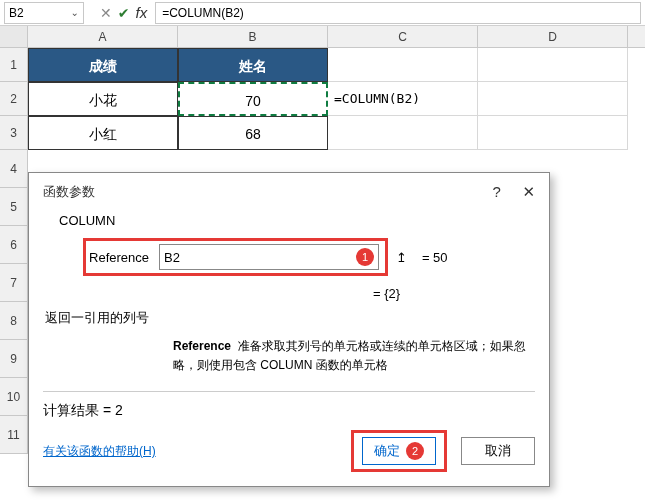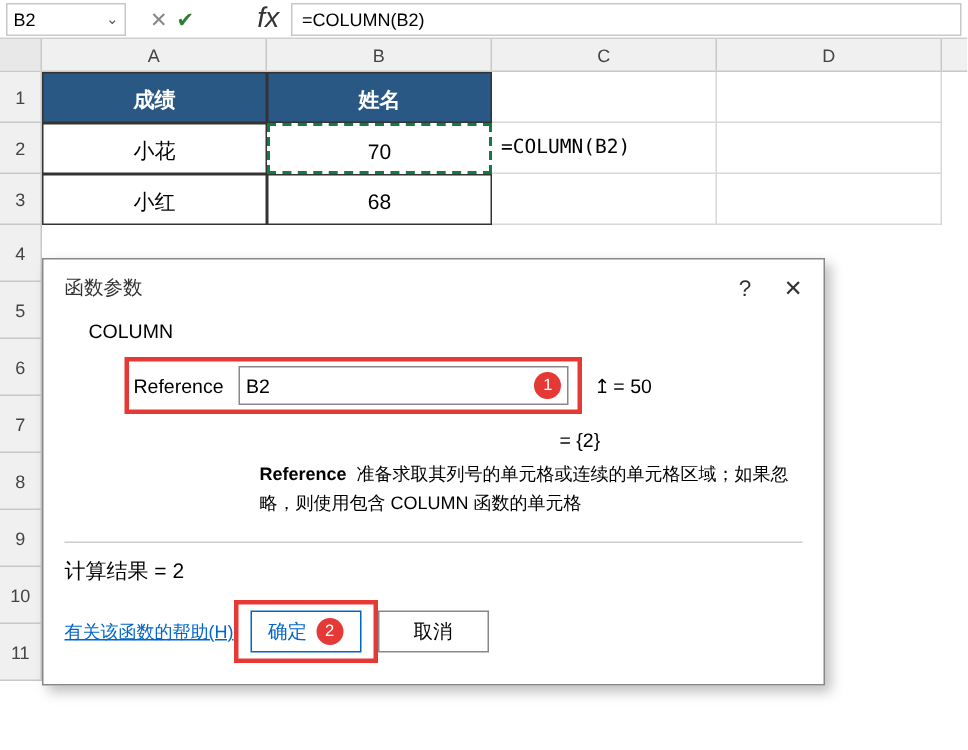--- a/index.html
+++ b/index.html
@@ -5,21 +5,21 @@
 * { box-sizing: border-box; margin: 0; padding: 0; font-family: "Segoe UI", "Microsoft YaHei", sans-serif; }
 body { background: #fff; width: 645px; height: 500px; overflow: hidden; position: relative; font-size: 13px; }
 
 
 .name-bar { display: flex; align-items: center; height: 26px; border-bottom: 1px solid #d0d0d0; background: #fff; }
 .name-box { width: 80px; height: 22px; border: 1px solid #c8c8c8; margin-left: 4px; display: flex; align-items: center; justify-content: space-between; padding: 0 4px; font-size: 12px; }
 .name-box .chev { font-size: 10px; color: #555; }
 .fx-controls { display: flex; align-items: center; margin-left: 16px; gap: 6px; }
 .fx-controls .x { color: #888; font-size: 14px; }
 .fx-controls .check { color: #2e7d32; font-size: 14px; }
-.fx-controls .fx { font-style: italic; font-size: 19px; color: #333; margin-left: 36px; }
+.fx-controls .fx { font-style: italic; font-size: 15px; color: #333; }
 .formula-input { flex: 1; border: 1px solid #c8c8c8; height: 22px; margin: 0 4px 0 8px; padding: 0 6px; font-size: 12px; display: flex; align-items: center; background: #fff; }
 
 
 .grid { position: relative; }
 .col-headers { display: flex; height: 22px; background: #f0f0f0; border-bottom: 1px solid #c8c8c8; }
 .sel-all { width: 28px; border-right: 1px solid #c8c8c8; background: #e8e8e8; }
 .col-h { flex: 0 0 150px; border-right: 1px solid #c8c8c8; text-align: center; line-height: 22px; color: #444; font-size: 12px; }
 .col-h.D { flex: 0 0 150px; }
 
 .rows { position: relative; }
@@ -46,35 +46,35 @@
 .dialog { position: absolute; left: 28px; top: 172px; width: 522px; background: #fff; border: 1px solid #888; box-shadow: 4px 4px 8px rgba(0,0,0,0.25); padding: 8px 14px 14px 14px; }
 .dlg-title { display: flex; justify-content: space-between; align-items: center; font-size: 13px; color: #333; padding: 2px 0 6px 0; }
 .dlg-title .ctrls span { margin-left: 18px; font-size: 15px; color: #333; cursor: default; }
 .func-name { font-size: 13px; margin: 6px 0 10px 16px; }
 
 .arg-row { display: flex; align-items: center; margin-left: 40px; }
 .arg-label { width: 70px; text-align: right; padding-right: 10px; font-size: 13px; }
 .arg-input-wrap { display: flex; align-items: center; border: 1px solid #888; height: 26px; width: 220px; padding: 0 4px; }
 .arg-input-wrap input { border: none; outline: none; width: 190px; font-size: 13px; font-family: inherit; }
 .range-btn { font-size: 13px; }
-.arg-result { margin-left: 2px; font-size: 13px; }
+.arg-result { margin-left: 15px; font-size: 13px; }
 
 .red-box-1 { border: 3px solid #e53935; padding: 3px 6px 3px 3px; display: inline-flex; align-items: center; }
 .badge { display: inline-flex; width: 18px; height: 18px; background: #e53935; color: #fff; border-radius: 50%; font-size: 11px; align-items: center; justify-content: center; margin-left: 6px; }
 
 .eq-row { margin: 10px 0 6px 330px; font-size: 13px; }
 .desc1 { font-size: 13px; margin: 8px 0 10px 2px; }
 .desc2 { font-size: 12px; margin: 0 6px 16px 130px; line-height: 1.6; }
 
 .divider { border-top: 1px solid #ccc; margin: 6px 0 10px 0; }
 .result-row { font-size: 14px; margin-bottom: 10px; }
 
-.dlg-bottom { display: flex; align-items: center; }
+.dlg-bottom { display: flex; justify-content: space-between; align-items: center; }
 .help-link { color: #0066cc; text-decoration: underline; font-size: 12px; }
-.btns { display: flex; align-items: center; }
+.btns { display: flex; gap: 14px; align-items: center; }
 .btn { min-width: 74px; height: 28px; border: 1px solid #888; background: #fff; font-size: 13px; cursor: default; display: inline-flex; align-items: center; justify-content: center; }
 .btn.ok { border: 1px solid #0066cc; color: #0066cc; }
 .red-box-2 { border: 3px solid #e53935; padding: 4px 8px; display: inline-flex; align-items: center; }
 </style>
 </head>
 <body>
 
 <div class="name-bar">
   <div class="name-box">
     <span>B2</span>
@@ -170,20 +170,21 @@
         <input value="B2" style="">
         <span class="badge">1</span>
       </span>
     </span>
     <span class="range-btn" style="margin-left:8px;">↥</span>
     <span class="arg-result">= 50</span>
   </div>
 
   <div class="eq-row">= {2}</div>
 
+  <div class="desc1">返回一引用的列号</div>
 
   <div class="desc2">
     <b>Reference</b>&nbsp;&nbsp;<span>准备求取其列号的单元格或连续的单元格区域；如果忽略，则使用包含 COLUMN 函数的单元格</span>
   </div>
 
   <div class="divider"></div>
 
   <div class="result-row">计算结果 = 2</div>
 
   <div class="dlg-bottom">

